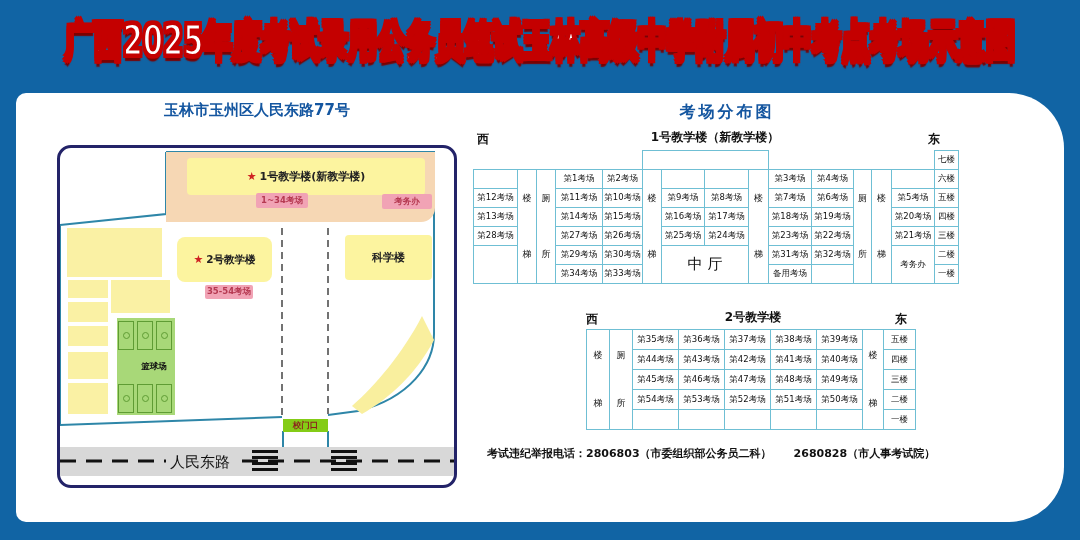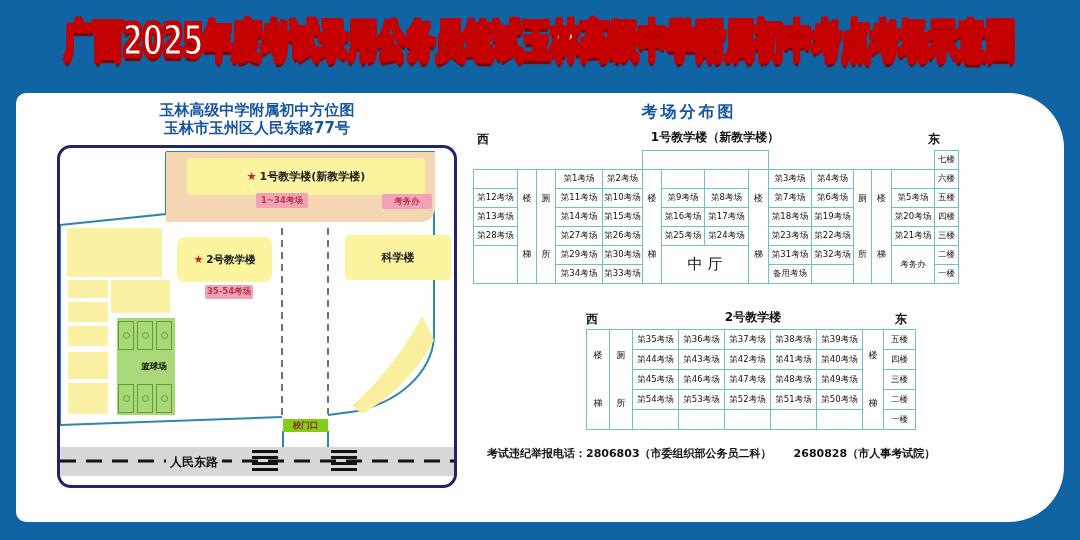--- a/index.html
+++ b/index.html
@@ -24,23 +24,23 @@
   .blk{position:absolute;background:#faf1a4;}
   .pinklabel{position:absolute;background:#f1a3b5;color:#b63a52;font-size:8.5px;font-weight:bold;
       display:flex;align-items:center;justify-content:center;border-radius:2px;}
   .greenarea{position:absolute;background:#a8d878;}
   .star{color:#cf2222;font-size:11px;margin-right:3px;}
   .court{position:absolute;width:14px;height:27px;border:1px solid #5f9c34;}
   .court i{position:absolute;left:4px;top:10px;width:5px;height:5px;border:1px solid #5f9c34;border-radius:50%;}
   #gate-box{left:223px;top:271px;width:45px;height:13px;background:#84cc16;color:#8d1f1f;
       font-size:8.5px;font-weight:bold;display:flex;align-items:center;justify-content:center;}
   #road-label{left:106px;top:307px;height:14px;line-height:14px;background:#d8d8d8;
-      padding:0 4px;font-size:12px;font-weight:bold;color:#111;}
+      padding:0 4px;font-size:15px;font-weight:normal;color:#111;}
   
-  #dist-title{left:431px;top:9px;width:484px;text-align:center;color:#1456a0;
+  #dist-title{left:469px;top:9px;width:484px;text-align:center;color:#1456a0;
       font-weight:bold;font-size:16px;letter-spacing:3px;}
   .dirlabel{position:absolute;font-size:12px;font-weight:bold;color:#111;}
   .tblheader{position:absolute;text-align:center;font-size:12px;font-weight:bold;color:#111;}
   table{border-collapse:collapse;table-layout:fixed;}
   td{border:1px solid #6fbfd4;text-align:center;vertical-align:middle;font-size:8.5px;
      padding:0;white-space:nowrap;overflow:visible;color:#111;}
   td.void{border:none;}
   #table1 tr{height:19px;}
   #table2 tr{height:20px;}
   .stack{display:flex;flex-direction:column;justify-content:space-around;align-items:center;font-size:9px;}
@@ -49,21 +49,20 @@
 </style>
 </head>
 <body>
 
 <div id="bg" class="abs"></div>
 <div id="main-title" class="abs">广西2025年度考试录用公务员笔试玉林高级中学附属初中考点考场示意图</div>
 
 <div id="panel" class="abs">
 
   <div id="map-title" class="abs">
-    <div>玉林高级中学附属初中方位图</div>
     <div>玉林市玉州区人民东路77号</div>
   </div>
 
   <div id="map-frame" class="abs">
     <svg class="abs" style="left:0;top:0" width="394" height="337">
 
       <path d="M106,4 L374,4 L374,186 C374,216 350,250 298,263 L268,267" fill="none" stroke="#2e86a8" stroke-width="2"></path>
       <path d="M222,269 L0,277 L0,77 L106,66 L106,4" fill="none" stroke="#2e86a8" stroke-width="2"></path>
 
       <line x1="222" y1="80" x2="222" y2="268" stroke="#444" stroke-width="1.5" stroke-dasharray="7,5"></line>
@@ -98,21 +97,21 @@
     </div>
     <div class="pinklabel" style="left:196px;top:45px;width:52px;height:15px;">1~34考场</div>
     <div class="pinklabel" style="left:322px;top:46px;width:50px;height:15px;">考务办</div>
 
     <div class="bldg" style="left:117px;top:89px;width:95px;height:45px;border-radius:8px;font-size:10.5px;">
       <span class="star">★</span>
       <span>2号教学楼</span>
     </div>
     <div class="pinklabel" style="left:145px;top:137px;width:48px;height:14px;">35-54考场</div>
 
-    <div class="bldg" style="left:285px;top:87px;width:106px;height:45px;border-radius:4px;">
+    <div class="bldg" style="left:285px;top:87px;width:87px;height:45px;border-radius:4px;">
       <span>科学楼</span>
     </div>
 
     <div class="blk" style="left:7px;top:80px;width:95px;height:49px;"></div>
     <div class="blk" style="left:51px;top:132px;width:59px;height:33px;"></div>
     <div class="blk" style="left:8px;top:132px;width:40px;height:18px;"></div>
     <div class="blk" style="left:8px;top:154px;width:40px;height:20px;"></div>
     <div class="blk" style="left:8px;top:178px;width:40px;height:20px;"></div>
     <div class="blk" style="left:8px;top:204px;width:40px;height:27px;"></div>
     <div class="blk" style="left:8px;top:235px;width:40px;height:31px;"></div>

